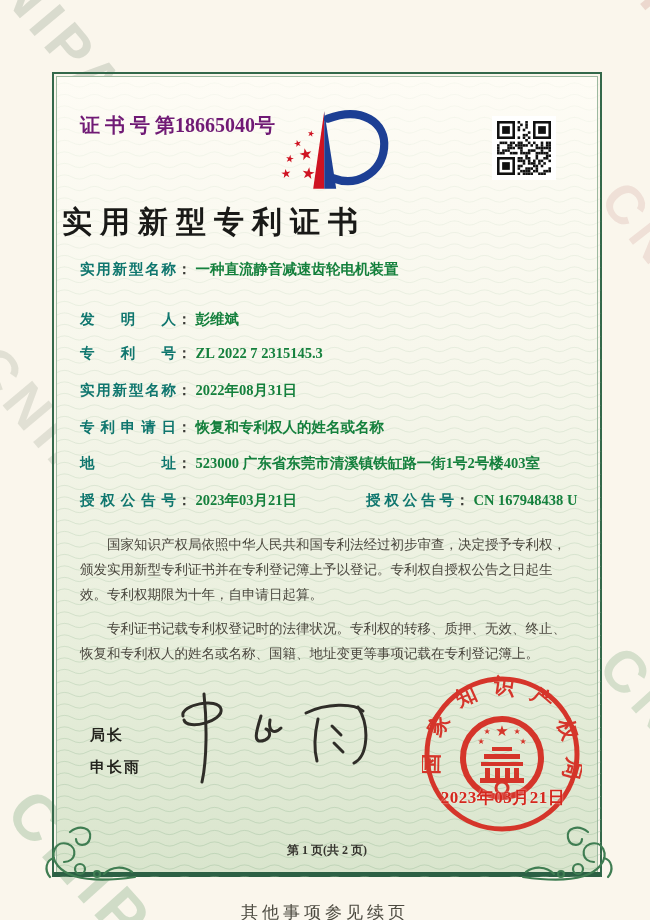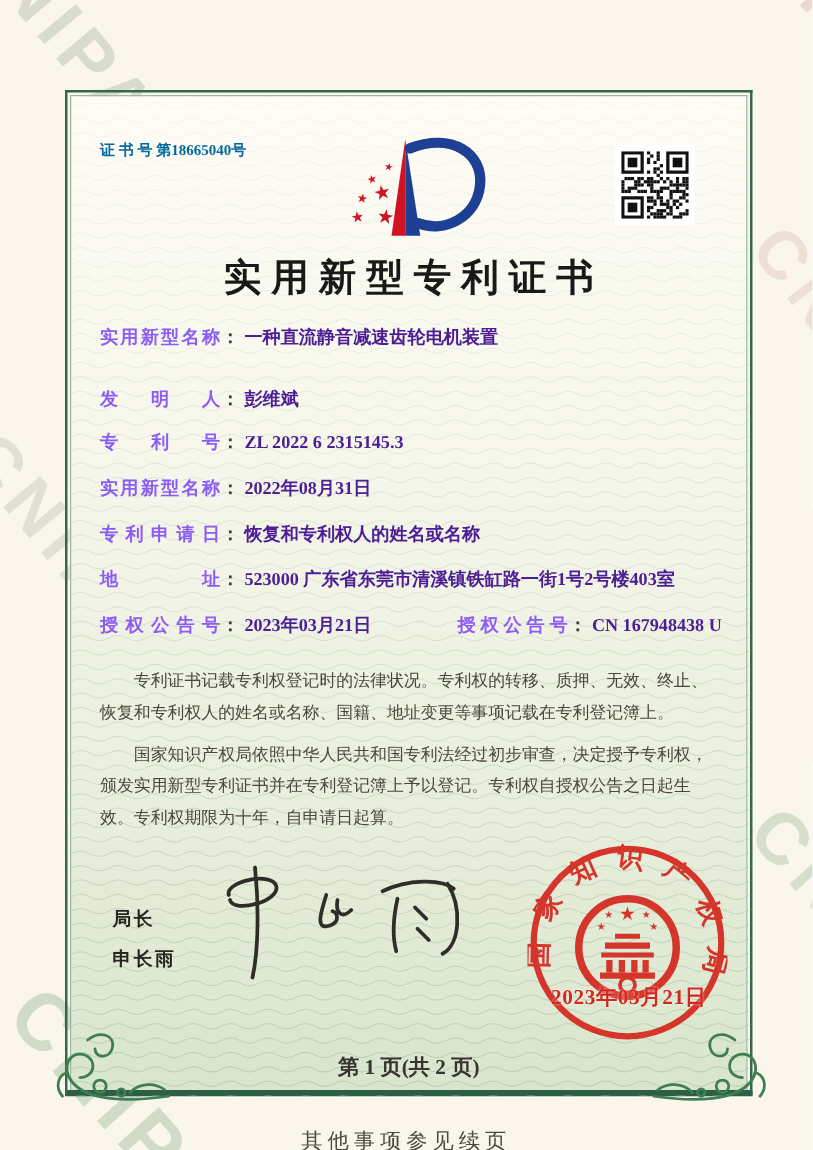--- a/index.html
+++ b/index.html
@@ -8,46 +8,46 @@
   .wm{position:absolute;font-family:"Liberation Sans",sans-serif;font-weight:700;
       letter-spacing:7px;pointer-events:none;white-space:nowrap;z-index:1;}
   
   .panel{position:absolute;left:52px;top:72px;width:550px;height:805px;box-sizing:border-box;
          border:2px solid #33684a;border-bottom:5px solid #2c6044;z-index:2;}
   .panel-inner{position:absolute;left:2px;top:2px;right:2px;bottom:0;
          border:1px solid #9db9a0;border-bottom:none;
          background:linear-gradient(180deg,#fefcf5 0%,#f7f7ec 35%,#e9efdd 70%,#d9e5cd 100%);}
   .waves{position:absolute;left:0;top:0;z-index:0;}
   .content{position:absolute;left:0;top:0;right:0;bottom:0;z-index:3;}
-  .cert-no{position:absolute;left:26px;top:38px;font-size:12px;font-weight:600;color:#0369a1;}
+  .cert-no{position:absolute;left:26px;top:38px;font-size:20px;font-weight:600;color:#701a75;}
   .logo{position:absolute;left:203px;top:30px;width:140px;height:92px;}
   .qr-box{position:absolute;left:438px;top:42px;width:64px;height:64px;background:#fff;
           display:flex;align-items:center;justify-content:center;}
-  .title{position:absolute;left:0;top:128px;width:100%;text-align:center;
+  .title{position:absolute;left:0;top:128px;width:100%;text-align:left;
          font-size:30px;font-weight:700;letter-spacing:8px;text-indent:8px;color:#191917;}
   .fields{position:absolute;left:26px;top:186px;right:16px;}
   .field-row{position:absolute;left:0;right:0;font-size:14.5px;white-space:nowrap;}
   .f-label{display:inline-block;width:96px;text-align:justify;text-align-last:justify;
-           font-weight:600;color:#8b5cf6;vertical-align:bottom;}
+           font-weight:600;color:#0f766e;vertical-align:bottom;}
   .f-label.short{width:88px;margin-left:16px;}
   .f-colon{font-weight:600;margin:0 4px 0 1px;}
-  .f-value{font-weight:600;color:#4c1d95;}
+  .f-value{font-weight:600;color:#15803d;}
   .pair2{position:absolute;left:270px;top:0;}
   .paras{position:absolute;left:26px;top:458px;right:24px;font-size:13.5px;line-height:25px;
          color:#4a473e;font-weight:500;}
   .paras p{margin:0 0 9px 0;text-indent:2em;}
   .director{position:absolute;left:36px;top:652px;font-family:Liberation Sans, sans-serif;
             font-size:15px;color:#25251f;font-weight:600;}
   .director .row{margin-bottom:13px;letter-spacing:2px;}
   .signature{position:absolute;left:112px;top:608px;}
   .seal{position:absolute;left:368px;top:600px;opacity:.93;}
   .seal-date{position:absolute;left:368px;top:712px;width:162px;text-align:center;
              font-size:17px;font-weight:700;color:#d5281e;letter-spacing:.5px;z-index:4;
              text-shadow:0 0 2px rgba(255,255,255,.8);}
-  .page-num{position:absolute;left:0;top:768px;width:100%;text-align:center;font-size:17px;
+  .page-num{position:absolute;left:0;top:768px;width:100%;text-align:center;font-size:12px;
             color:#36352f;font-weight:600;}
   .flourish{position:absolute;z-index:5;}
   .footer-note{position:absolute;left:0;top:884px;width:100%;text-align:center;z-index:2;
                font-size:17px;letter-spacing:4px;color:#4c4a40;font-weight:400;margin-top:17px;}
 </style>
 </head>
 <body>
 
 <div class="page">
 
@@ -290,42 +290,42 @@
       <div class="title">实用新型专利证书</div>
 
       <div class="fields">
         <div class="field-row" style="top:0">
           <span class="f-label">实用新型名称</span><span class="f-colon">：</span><span class="f-value">一种直流静音减速齿轮电机装置</span>
         </div>
         <div class="field-row" style="top:50px">
           <span class="f-label">发明人</span><span class="f-colon">：</span><span class="f-value">彭维斌</span>
         </div>
         <div class="field-row" style="top:84px">
-          <span class="f-label">专利号</span><span class="f-colon">：</span><span class="f-value">ZL 2022 6 2315145.3</span>
+          <span class="f-label">专利号</span><span class="f-colon">：</span><span class="f-value">ZL 2022 7 2315145.3</span>
         </div>
         <div class="field-row" style="top:121px">
           <span class="f-label">实用新型名称</span><span class="f-colon">：</span><span class="f-value">2022年08月31日</span>
         </div>
         <div class="field-row" style="top:158px">
           <span class="f-label">专利申请日</span><span class="f-colon">：</span><span class="f-value">恢复和专利权人的姓名或名称</span>
         </div>
         <div class="field-row" style="top:194px">
           <span class="f-label">地址</span><span class="f-colon">：</span><span class="f-value">523000 广东省东莞市清溪镇铁缸路一街1号2号楼403室</span>
         </div>
         <div class="field-row" style="top:231px">
           <span class="f-label">授权公告号</span><span class="f-colon">：</span><span class="f-value">2023年03月21日</span>
           <span class="pair2">
             <span class="f-label short">授权公告号</span><span class="f-colon">：</span><span class="f-value">CN 167948438 U</span>
           </span>
         </div>
       </div>
 
       <div class="paras">
+        <p>国家知识产权局依照中华人民共和国专利法经过初步审查，决定授予专利权，颁发实用新型专利证书并在专利登记簿上予以登记。专利权自授权公告之日起生效。专利权期限为十年，自申请日起算。</p>
         <p>专利证书记载专利权登记时的法律状况。专利权的转移、质押、无效、终止、恢复和专利权人的姓名或名称、国籍、地址变更等事项记载在专利登记簿上。</p>
-        <p>国家知识产权局依照中华人民共和国专利法经过初步审查，决定授予专利权，颁发实用新型专利证书并在专利登记簿上予以登记。专利权自授权公告之日起生效。专利权期限为十年，自申请日起算。</p>
       </div>
 
       <div class="director">
         <div class="row">局长</div>
         <div class="row">申长雨</div>
       </div>
 
       <svg class="signature" width="215" height="105" viewBox="0 0 215 105">
         <g fill="none" stroke="#2f2d28" stroke-width="3" stroke-linecap="round">
           <path d="M38,12 C41,40 41,78 36,100"></path>

